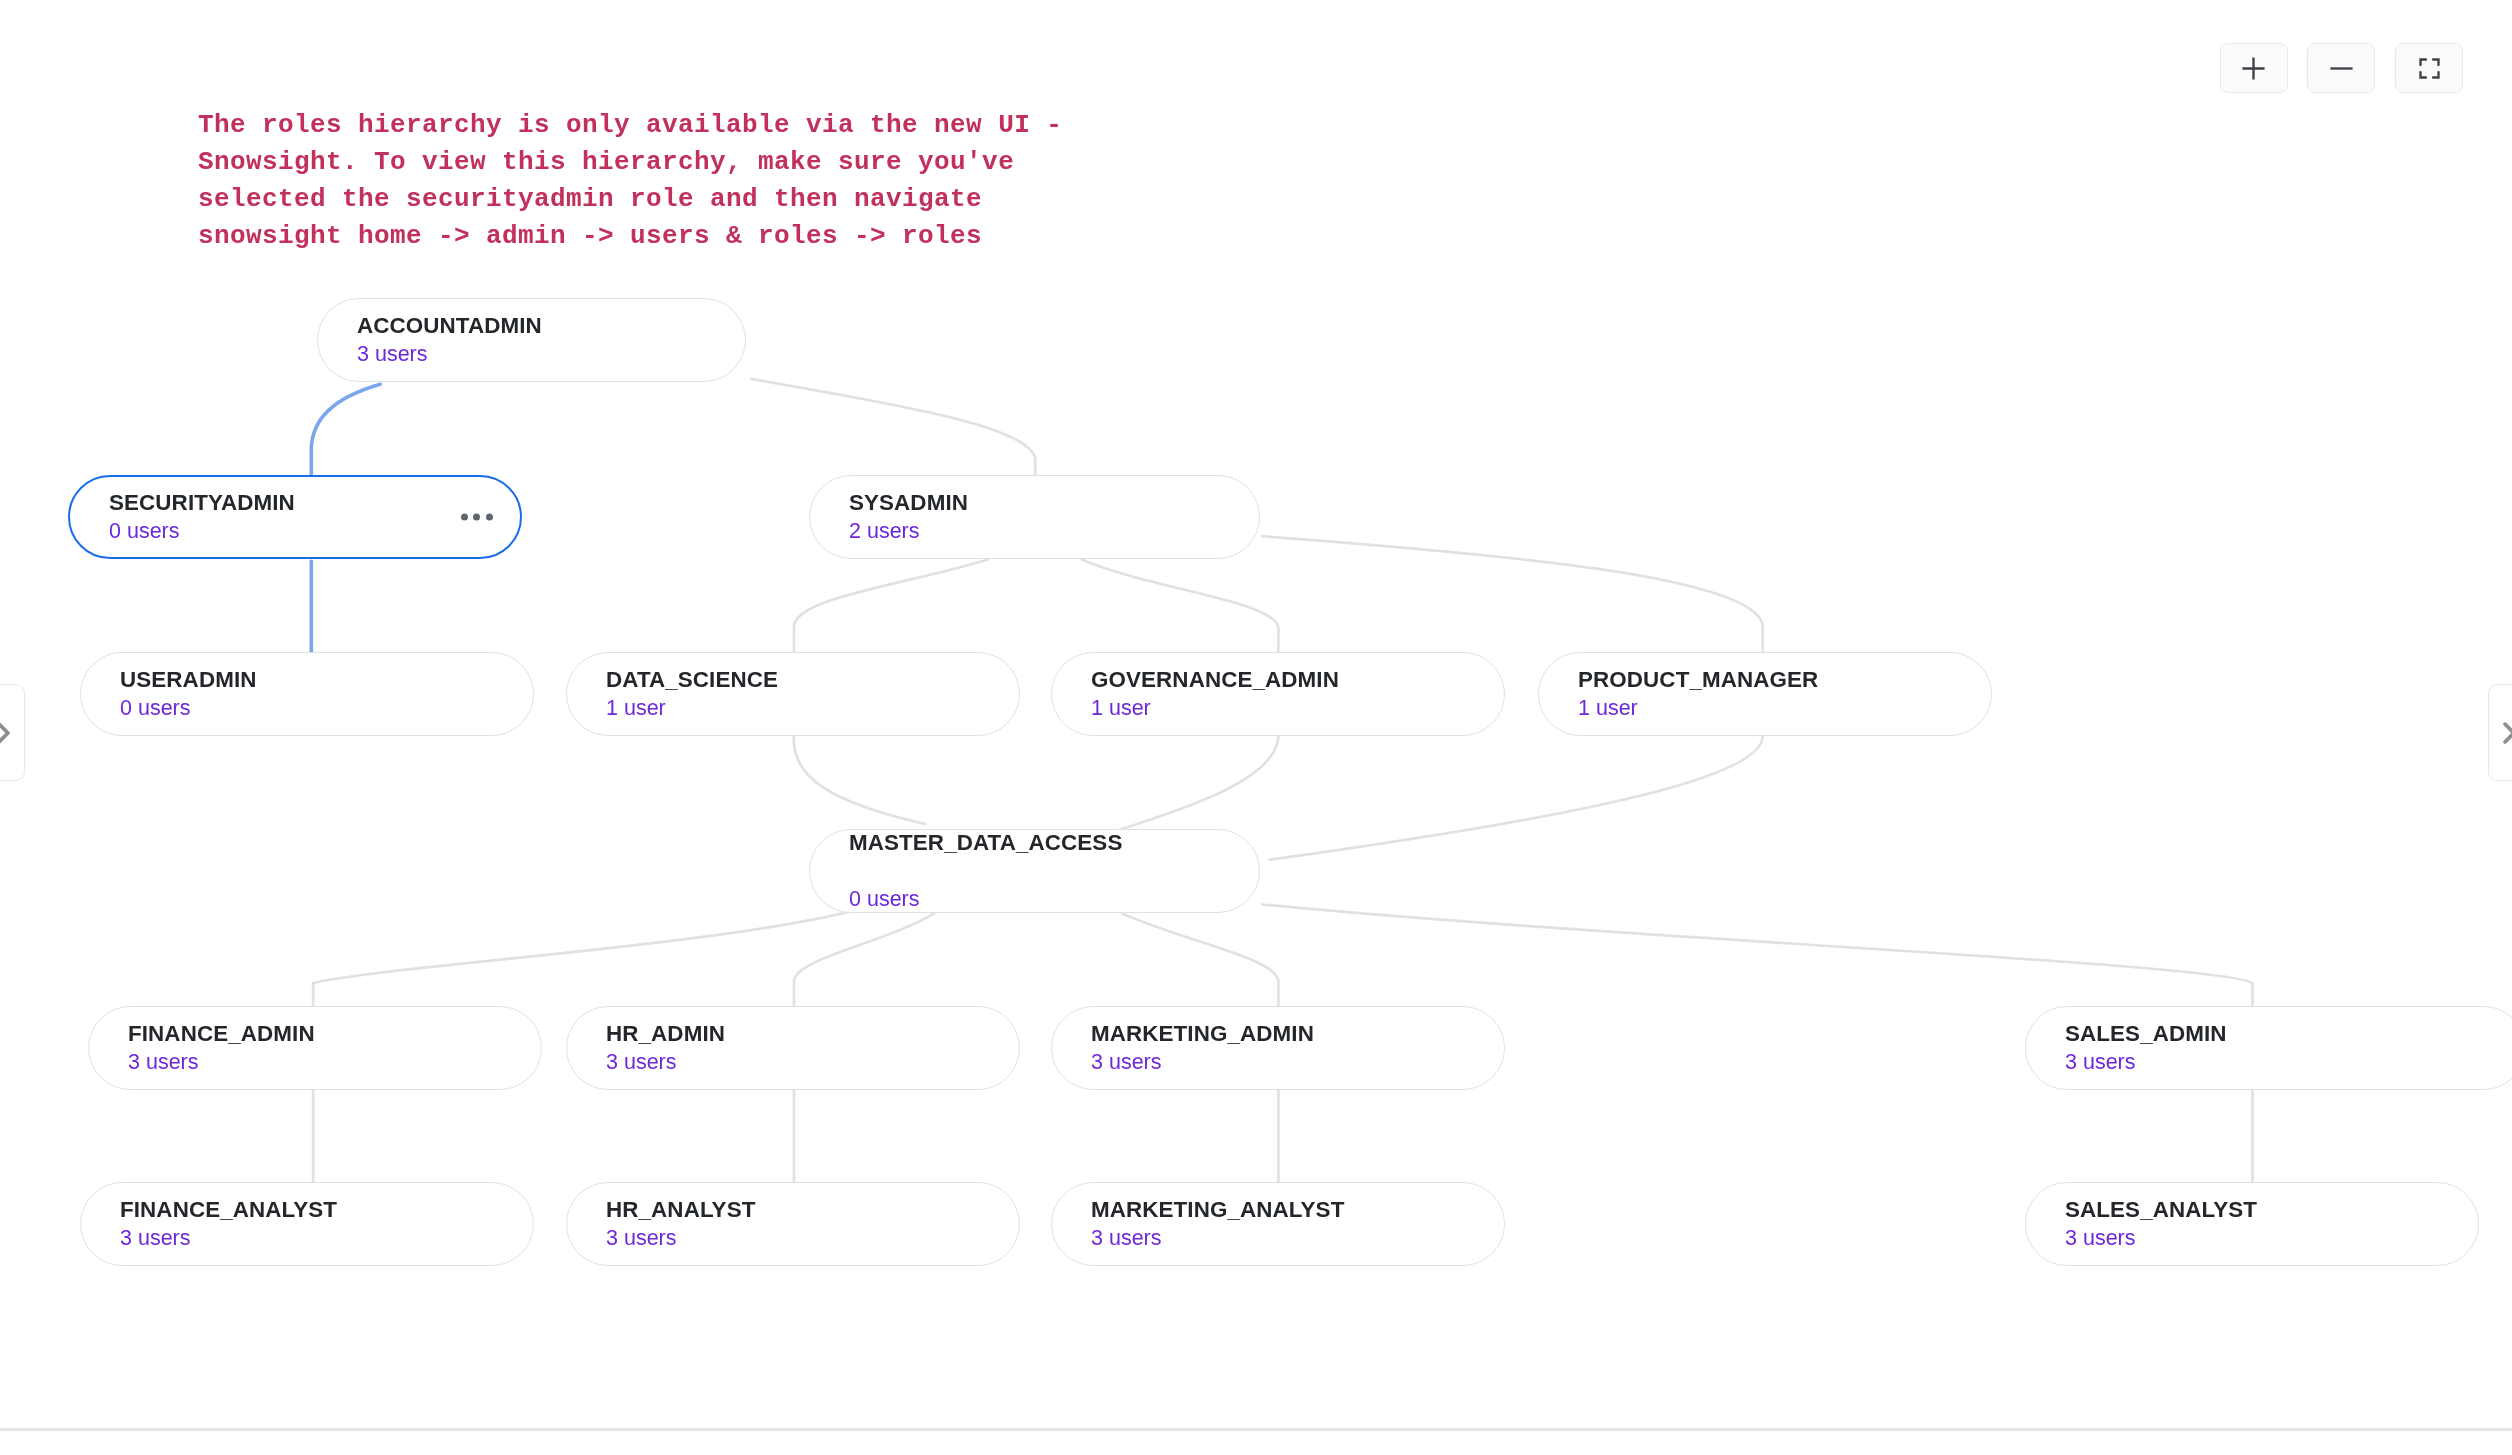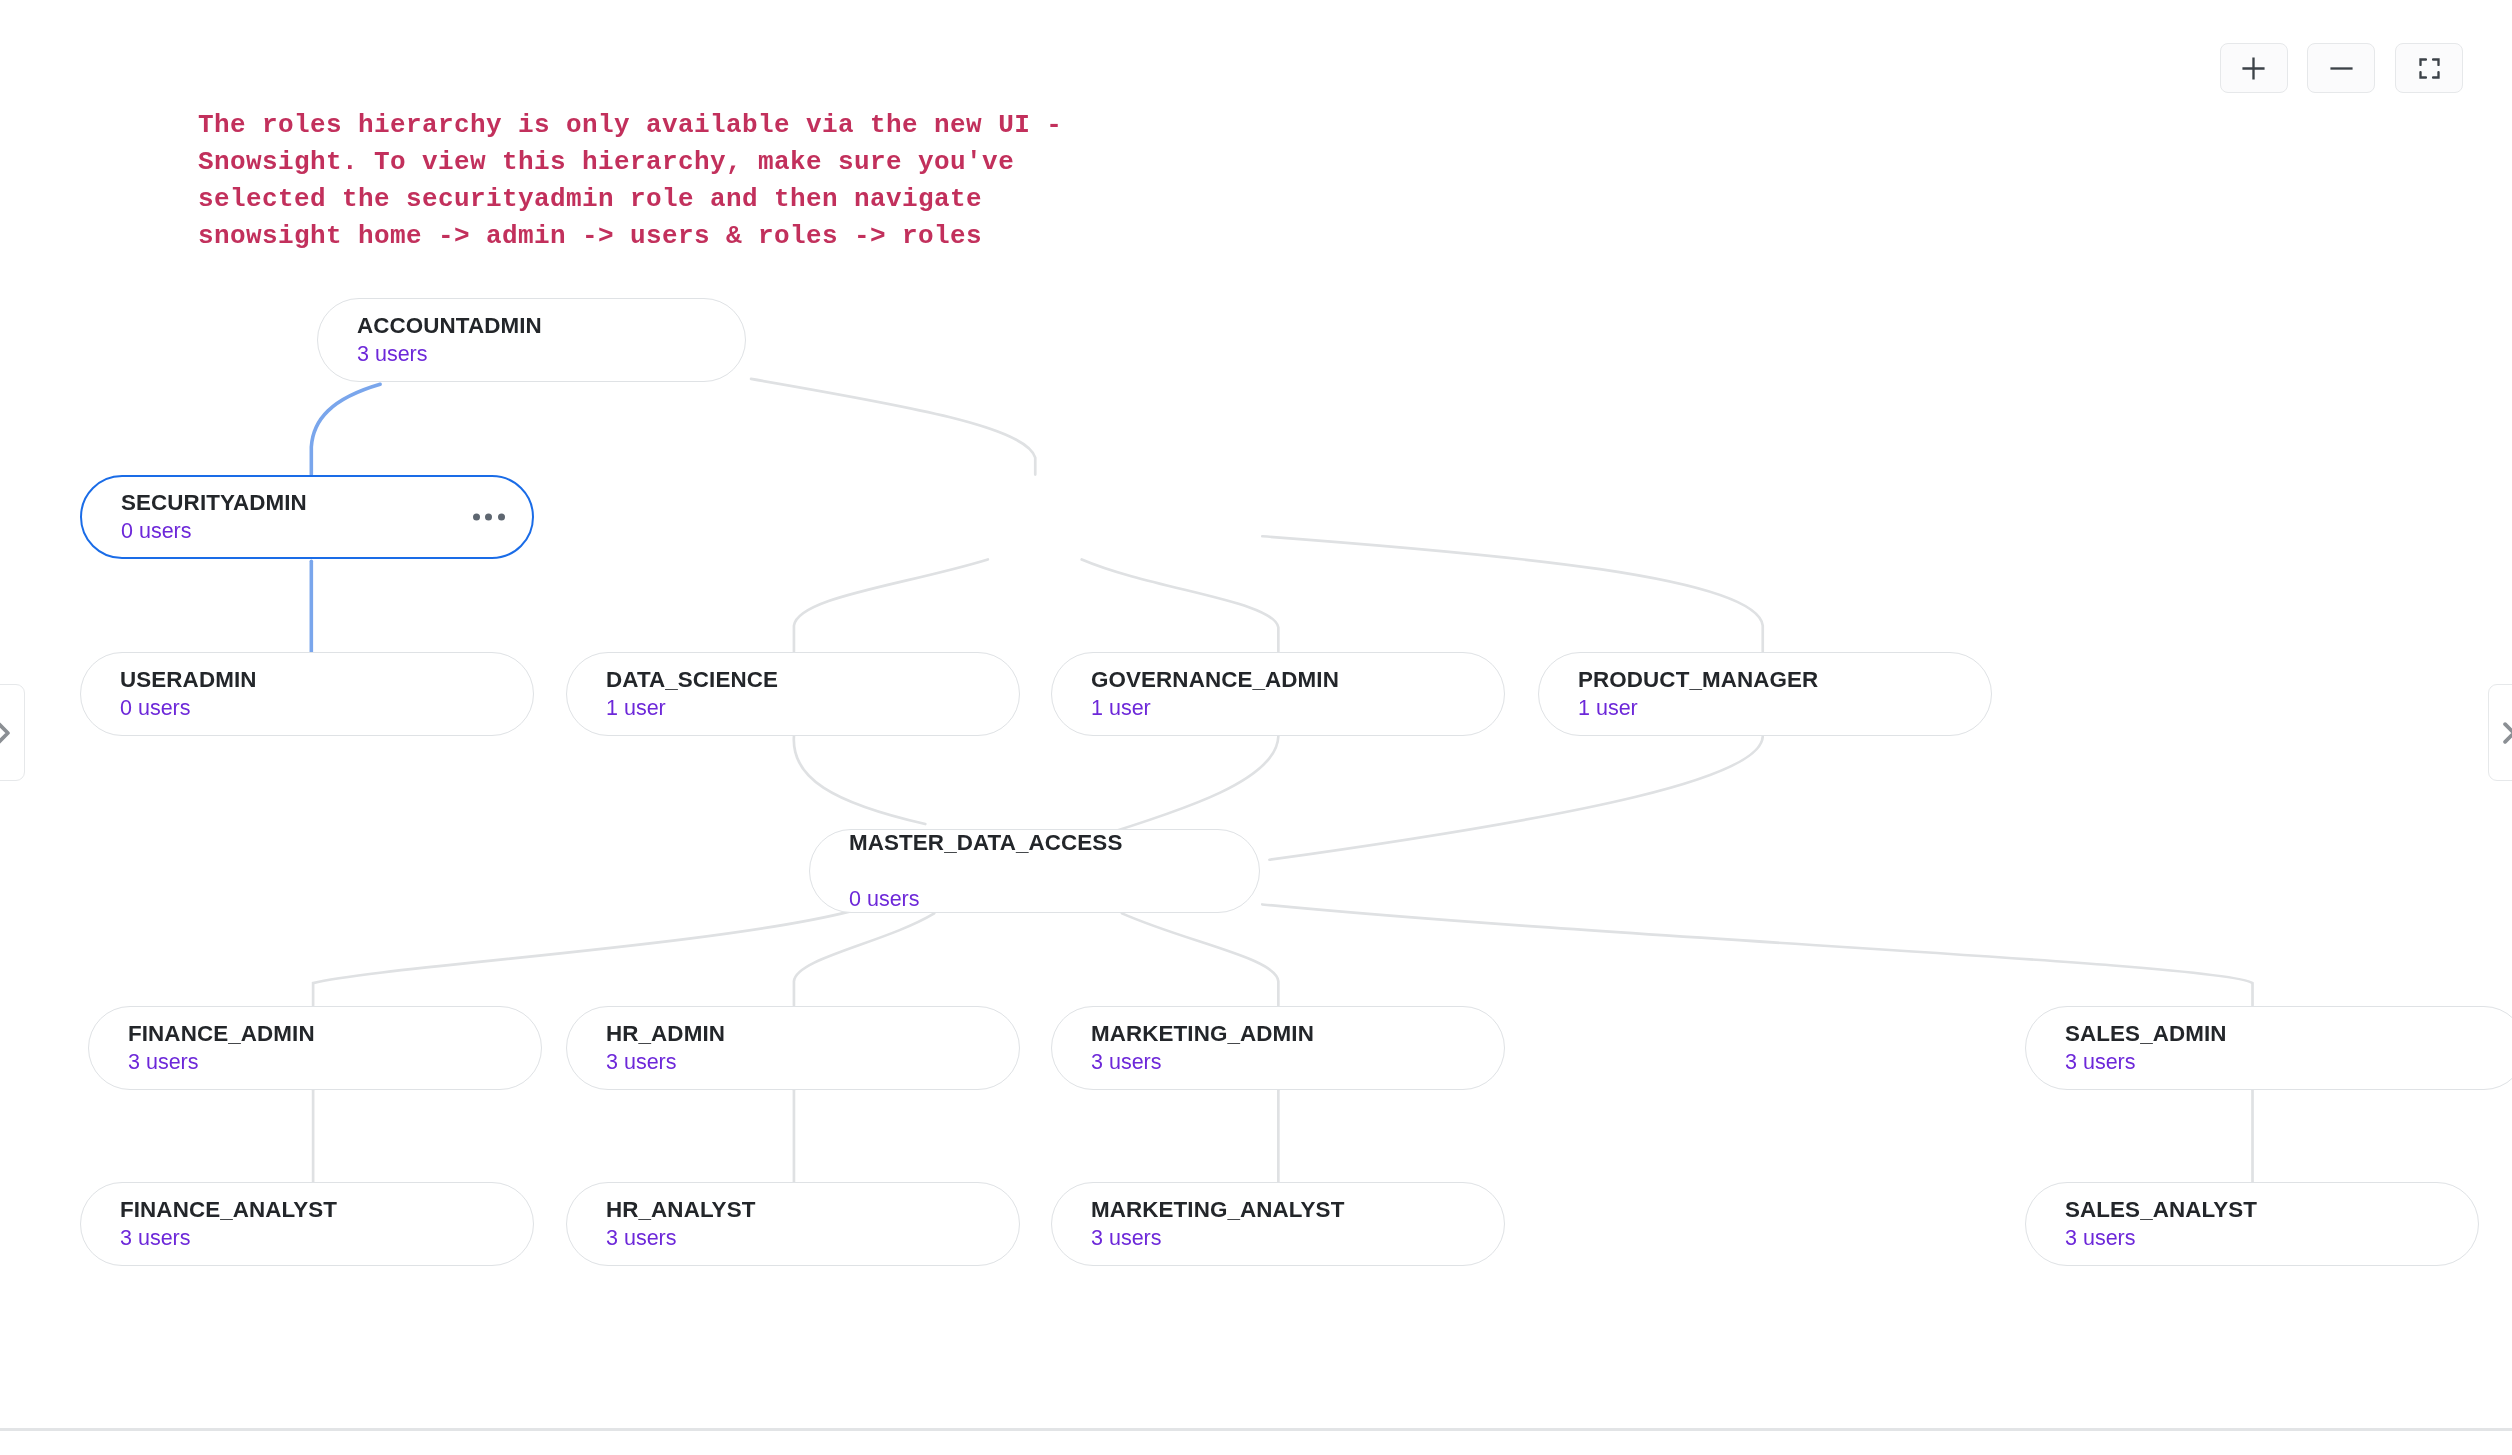--- a/index.html
+++ b/index.html
@@ -227,28 +227,32 @@
 
       <path stroke="#dfe1e3" d="M2520,1220 L2520,1322"></path>
     </g>
   </svg>
 
   <div id="graph-nodes">
       <div class="role-node" style="left: 317px; top: 298px; width: 429px;">
         <div class="role-name">ACCOUNTADMIN</div>
         <div class="role-users">3 users</div>
       </div>
-      <div class="role-node selected" style="left: 80px; top: 475px; width: 454px;">
+      <div class="role-node selected" style="left: 68px; top: 475px; width: 454px;">
         <div class="role-name">SECURITYADMIN</div>
         <div class="role-users">0 users</div>
         <div class="node-menu">
           <i></i>
           <i></i>
           <i></i>
         </div>
+      </div>
+      <div class="role-node" style="left: 809px; top: 475px; width: 451px;">
+        <div class="role-name">SYSADMIN</div>
+        <div class="role-users">2 users</div>
       </div>
       <div class="role-node" style="left: 80px; top: 652px; width: 454px;">
         <div class="role-name">USERADMIN</div>
         <div class="role-users">0 users</div>
       </div>
       <div class="role-node" style="left: 566px; top: 652px; width: 454px;">
         <div class="role-name">DATA_SCIENCE</div>
         <div class="role-users">1 user</div>
       </div>
       <div class="role-node" style="left: 1051px; top: 652px; width: 454px;">

